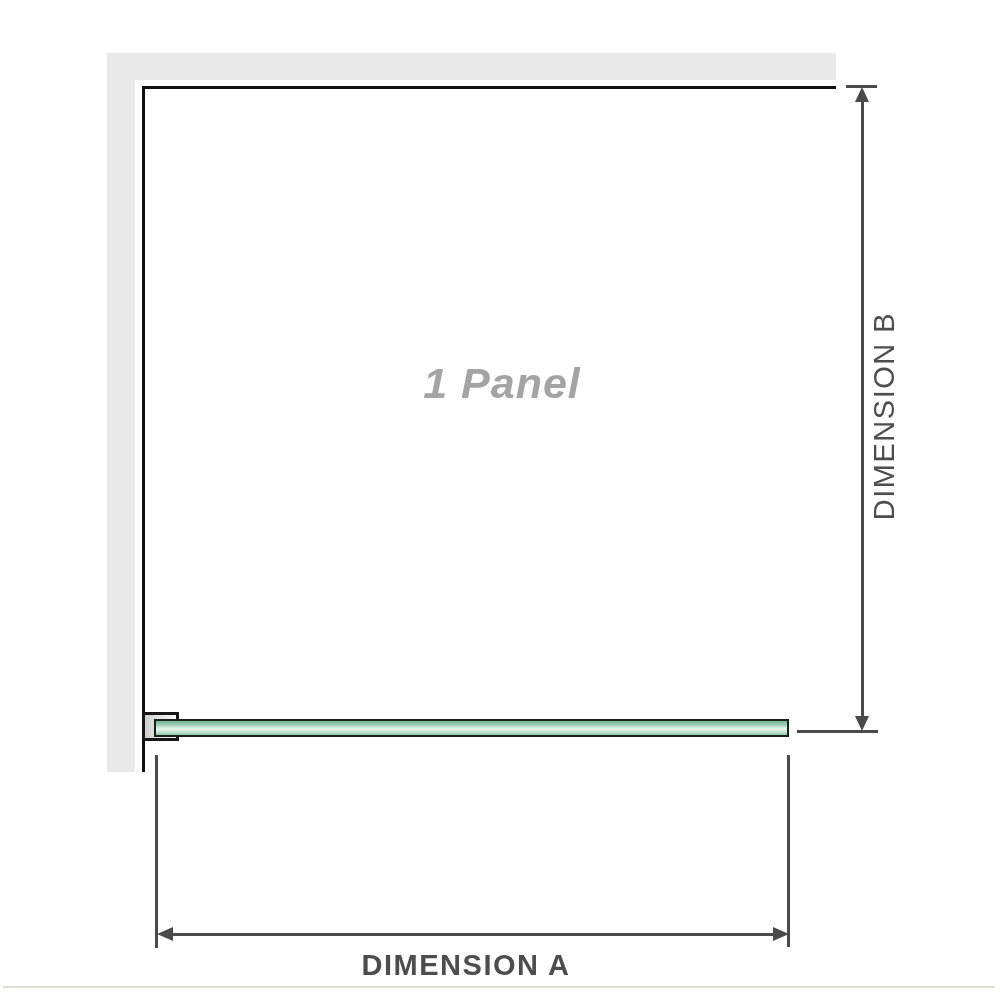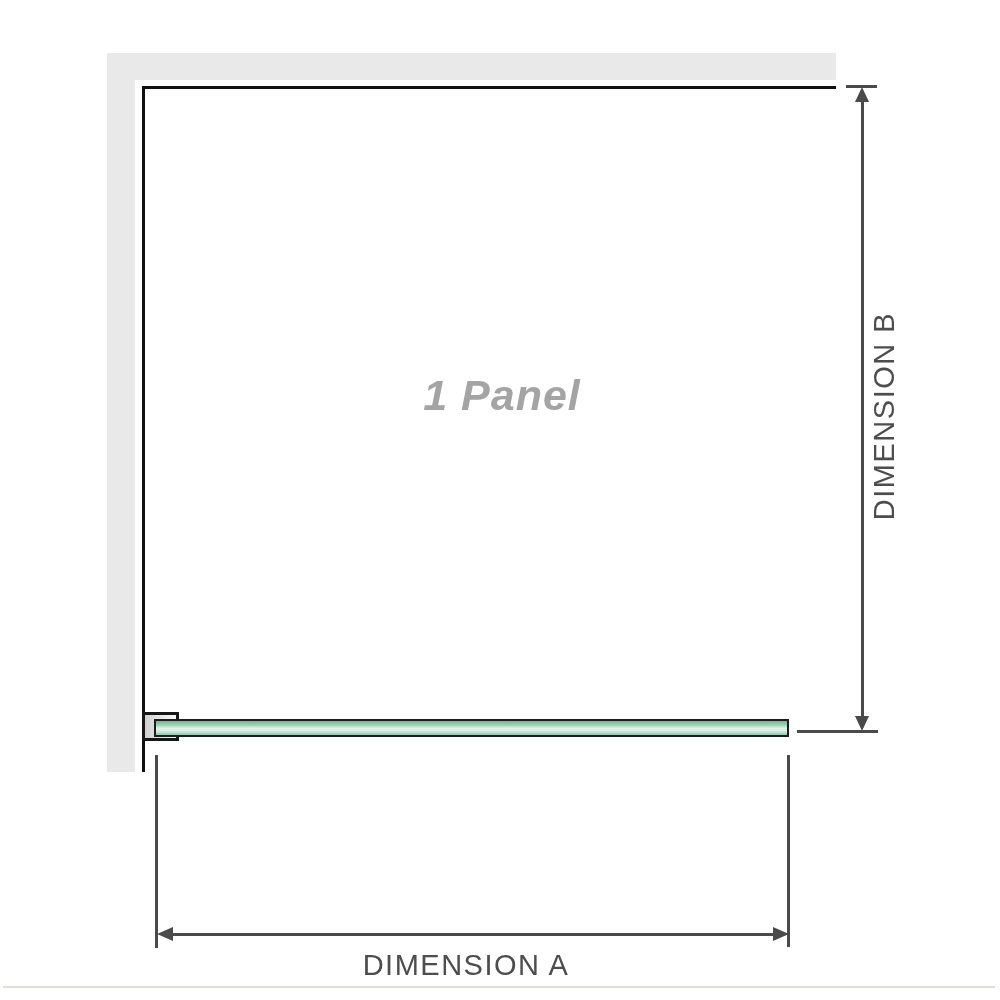--- a/index.html
+++ b/index.html
@@ -58,28 +58,28 @@
   .tri-down{left:855px;top:716px;border-left:7.5px solid transparent;border-right:7.5px solid transparent;border-top:15px solid var(--dim);}
 
   
   .dim-label{
     color:var(--label);
     font-size:29px;line-height:30px;
     letter-spacing:1.5px;
     text-align:center;
     white-space:nowrap;
   }
-  .dima-label{left:316px;top:950px;width:300px;}
+  .dima-label{left:316px;top:950px;width:300px;font-weight:bold;}
   .dimb-label{
     left:734px;top:401px;width:300px;height:30px;
     transform:rotate(-90deg);
     transform-origin:center center;
   }
   .panel-label{
-    left:352px;top:372px;width:300px;
+    left:352px;top:360px;width:300px;
     color:var(--panel-label);
     font-size:43px;line-height:1.1;
     font-style:italic;font-weight:bold;
     letter-spacing:1px;
     text-align:center;
     white-space:nowrap;
   }
 
   .separator{left:3px;top:986px;width:992px;height:2px;background:var(--separator);}
 </style>

